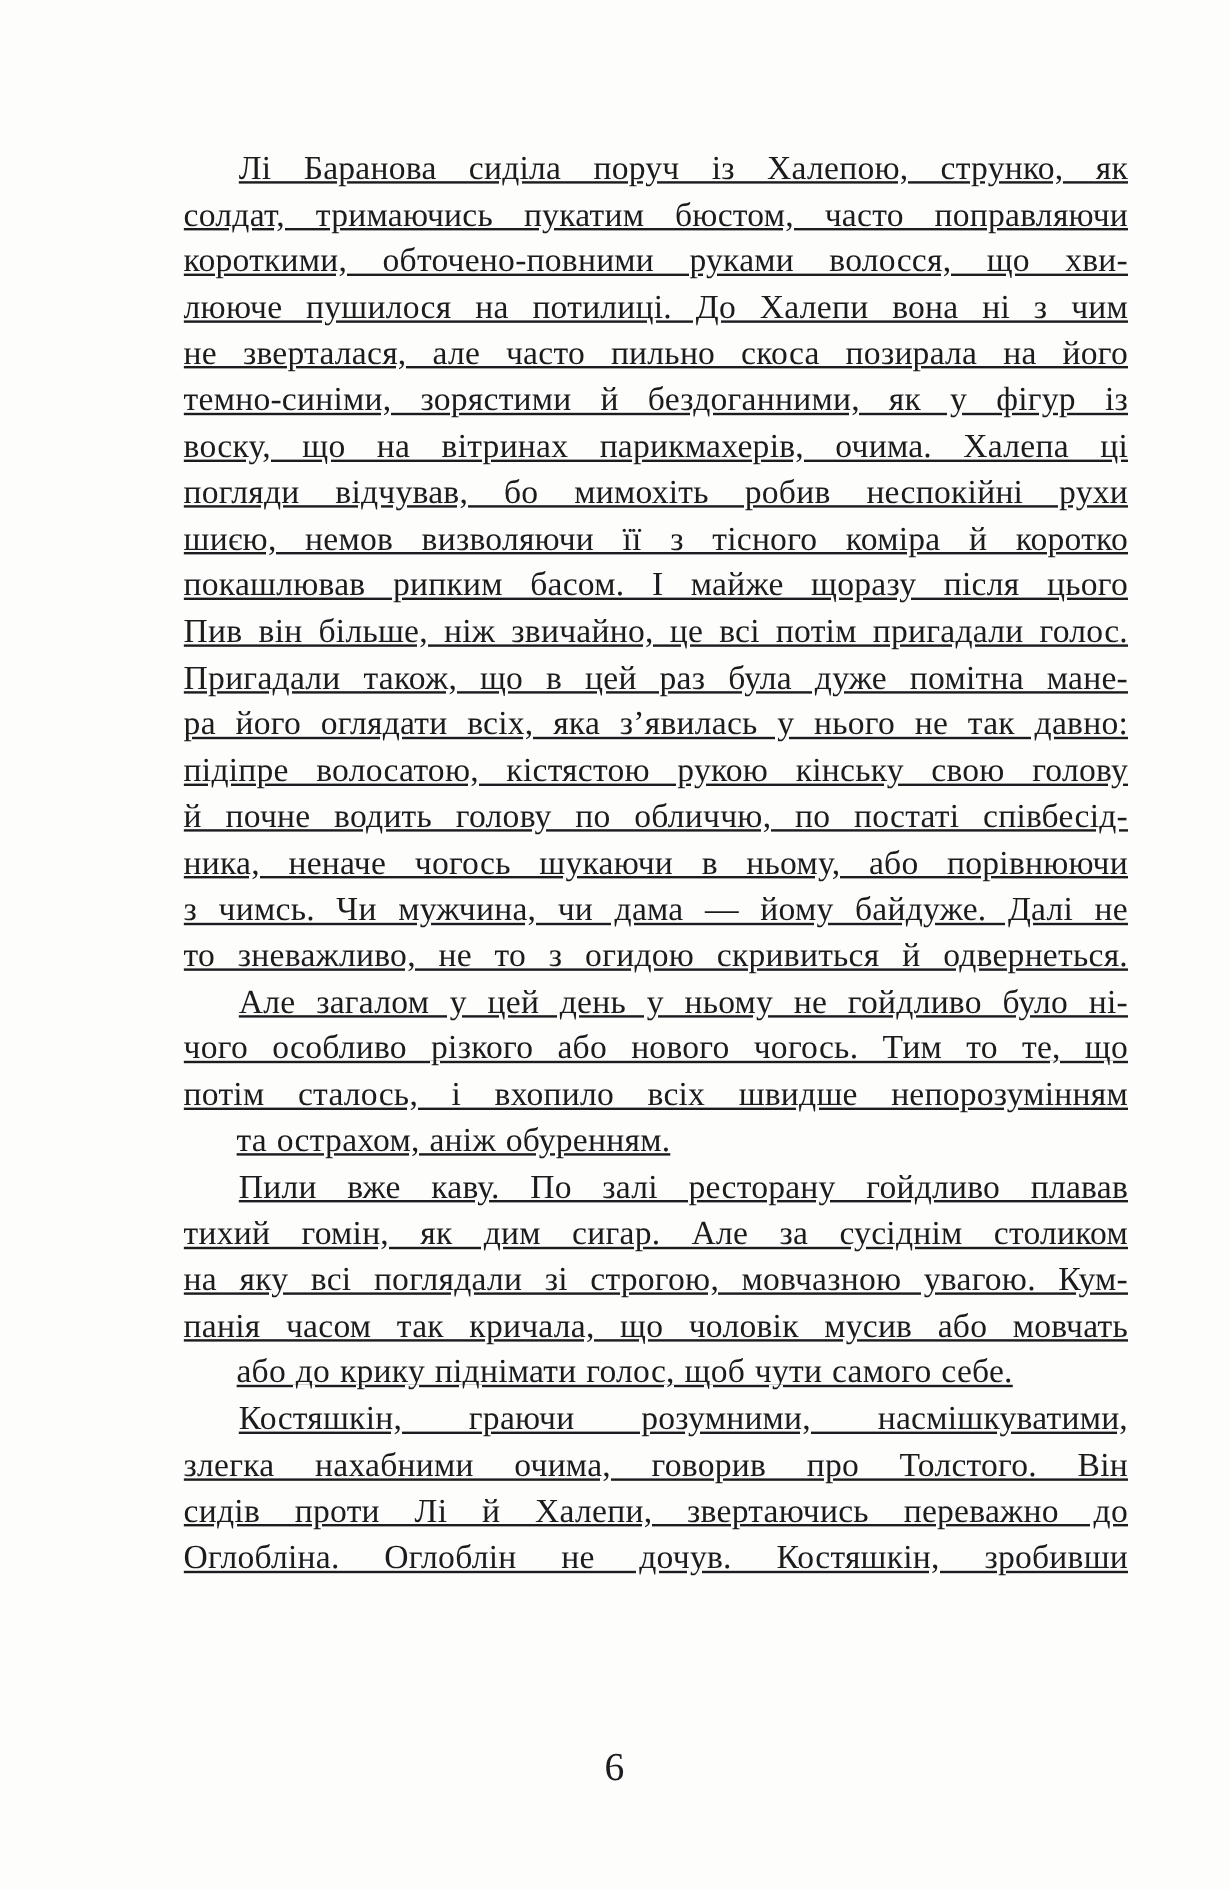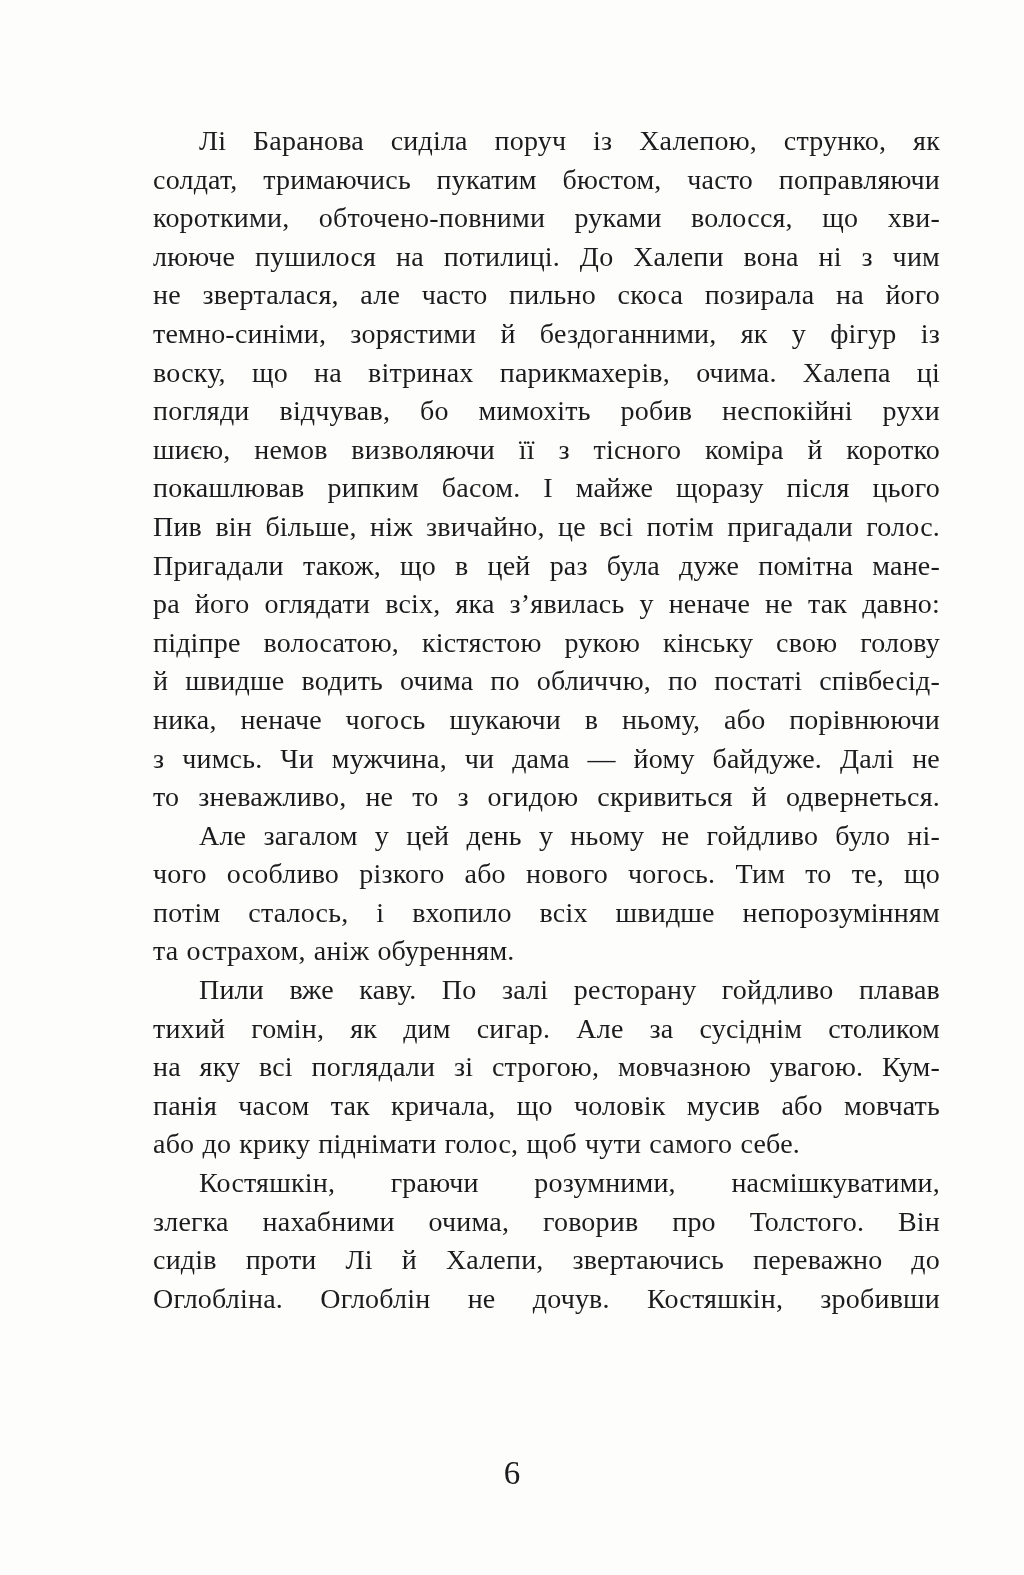--- a/index.html
+++ b/index.html
@@ -15,36 +15,38 @@
     position: relative;
     width: 1024px;
     height: 1575px;
     overflow: hidden;
   }
   .text-block {
     position: absolute;
     left: 153px;
     top: 122px;
     width: 787px;
+    text-decoration: underline;
   }
   .line {
     font-size: 28px;
     line-height: 38.6px;
     height: 38.6px;
     overflow: hidden;
     text-align: justify;
     text-align-last: justify;
     letter-spacing: 0.2px;
     word-spacing: 1px;
   }
   .line.indent {
     text-indent: 46px;
   }
   .line.end {
     text-align-last: left;
+    margin-left: 44px;
   }
   .page-number {
     position: absolute;
     top: 1452px;
     left: 0;
     width: 1024px;
     text-align: center;
     font-size: 33px;
     line-height: 42px;
   }
@@ -59,23 +61,23 @@
       <div class="line">короткими, обточено-повними руками волосся, що хви-</div>
       <div class="line">лююче пушилося на потилиці. До Халепи вона ні з чим</div>
       <div class="line">не зверталася, але часто пильно скоса позирала на його</div>
       <div class="line">темно-синіми, зорястими й бездоганними, як у фігур із</div>
       <div class="line">воску, що на вітринах парикмахерів, очима. Халепа ці</div>
       <div class="line">погляди відчував, бо мимохіть робив неспокійні рухи</div>
       <div class="line">шиєю, немов визволяючи її з тісного коміра й коротко</div>
       <div class="line">покашлював рипким басом. І майже щоразу після цього</div>
       <div class="line">Пив він більше, ніж звичайно, це всі потім пригадали голос.</div>
       <div class="line">Пригадали також, що в цей раз була дуже помітна мане-</div>
-      <div class="line">ра його оглядати всіх, яка з’явилась у неначе не так давно:</div>
+      <div class="line">ра його оглядати всіх, яка з’явилась у нього не так давно:</div>
       <div class="line">підіпре волосатою, кістястою рукою кінську свою голову</div>
-      <div class="line">й швидше водить очима по обличчю, по постаті співбесід-</div>
+      <div class="line">й почне водить голову по обличчю, по постаті співбесід-</div>
       <div class="line">ника, неначе чогось шукаючи в ньому, або порівнюючи</div>
       <div class="line">з чимсь. Чи мужчина, чи дама — йому байдуже. Далі не</div>
       <div class="line">то зневажливо, не то з огидою скривиться й одвернеться.</div>
       <div class="line indent">Але загалом у цей день у ньому не гойдливо було ні-</div>
       <div class="line">чого особливо різкого або нового чогось. Тим то те, що</div>
       <div class="line">потім сталось, і вхопило всіх швидше непорозумінням</div>
       <div class="line end">та острахом, аніж обуренням.</div>
       <div class="line indent">Пили вже каву. По залі ресторану гойдливо плавав</div>
       <div class="line">тихий гомін, як дим сигар. Але за сусіднім столиком</div>
       <div class="line">на яку всі поглядали зі строгою, мовчазною увагою. Кум-</div>

